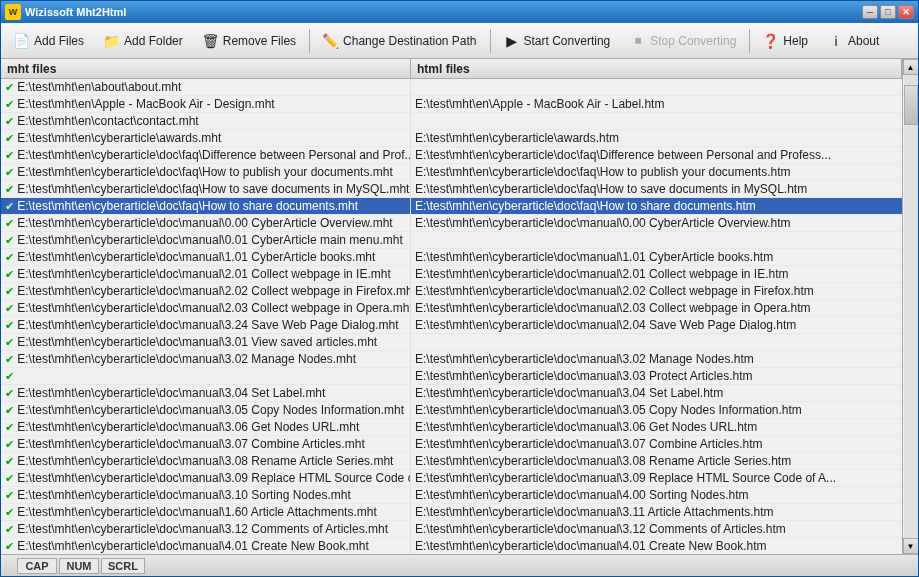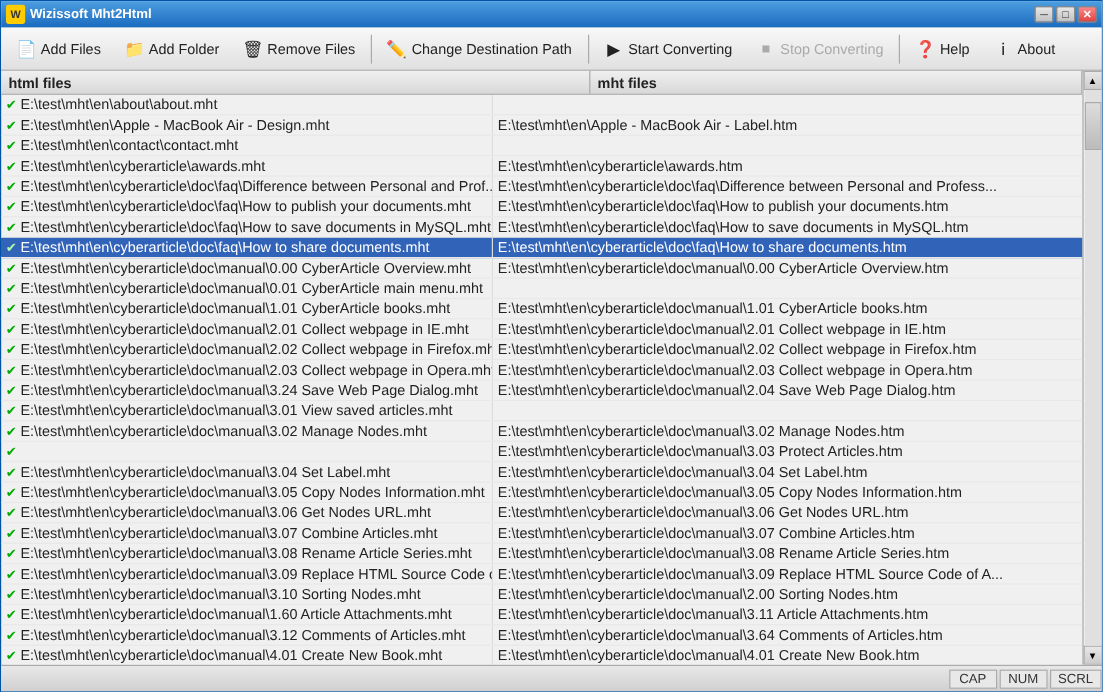--- a/index.html
+++ b/index.html
@@ -197,23 +197,23 @@
       position: absolute;
       top: 10px;
       cursor: pointer;
     }
     .status-bar {
       height: 22px;
       background: linear-gradient(to bottom, #e8e8e8, #d0d0d0);
       border-top: 1px solid #aaa;
       display: flex;
       align-items: center;
-      justify-content: flex-end;
-      padding: 0 0;
+      padding: 0 16px;
       gap: 2px;
+      font-weight: bold;
     }
     .status-item {
       padding: 1px 6px;
       border: 1px solid #aaa;
       background: #e8e8e8;
       font-size: 11px;
       color: #333;
       min-width: 40px;
       text-align: center;
     }
@@ -270,22 +270,22 @@
     <button class="toolbar-btn">
       <span class="toolbar-icon">ℹ</span>
       <span>About</span>
     </button>
   </div>
 
   <div class="main-content">
     <div class="table-container">
 
       <div class="table-header">
+        <div class="col-header col-mht">mht files</div>
         <div class="col-header col-html">html files</div>
-        <div class="col-header col-mht">mht files</div>
       </div>
 
       <div class="table-body" id="table-body">
       <div class="table-row">
             <div class="cell cell-mht">
               <span class="check-icon">✔</span>
               <span>E:\test\mht\en\about\about.mht</span>
             </div>
           </div>
           <div class="table-row">
@@ -443,35 +443,35 @@
               <span class="check-icon">✔</span>
               <span>E:\test\mht\en\cyberarticle\doc\manual\3.09 Replace HTML Source Code of ...</span>
             </div>
             <div class="cell cell-html">E:\test\mht\en\cyberarticle\doc\manual\3.09 Replace HTML Source Code of A...</div>
           </div>
           <div class="table-row">
             <div class="cell cell-mht">
               <span class="check-icon">✔</span>
               <span>E:\test\mht\en\cyberarticle\doc\manual\3.10 Sorting Nodes.mht</span>
             </div>
-            <div class="cell cell-html">E:\test\mht\en\cyberarticle\doc\manual\2.00 Sorting Nodes.htm</div>
+            <div class="cell cell-html">E:\test\mht\en\cyberarticle\doc\manual\4.00 Sorting Nodes.htm</div>
           </div>
           <div class="table-row">
             <div class="cell cell-mht">
               <span class="check-icon">✔</span>
               <span>E:\test\mht\en\cyberarticle\doc\manual\1.60 Article Attachments.mht</span>
             </div>
             <div class="cell cell-html">E:\test\mht\en\cyberarticle\doc\manual\3.11 Article Attachments.htm</div>
           </div>
           <div class="table-row">
             <div class="cell cell-mht">
               <span class="check-icon">✔</span>
               <span>E:\test\mht\en\cyberarticle\doc\manual\3.12 Comments of Articles.mht</span>
             </div>
-            <div class="cell cell-html">E:\test\mht\en\cyberarticle\doc\manual\3.64 Comments of Articles.htm</div>
+            <div class="cell cell-html">E:\test\mht\en\cyberarticle\doc\manual\3.12 Comments of Articles.htm</div>
           </div>
           <div class="table-row">
             <div class="cell cell-mht">
               <span class="check-icon">✔</span>
               <span>E:\test\mht\en\cyberarticle\doc\manual\4.01 Create New Book.mht</span>
             </div>
             <div class="cell cell-html">E:\test\mht\en\cyberarticle\doc\manual\4.01 Create New Book.htm</div>
           </div>
         </div>
     </div>

